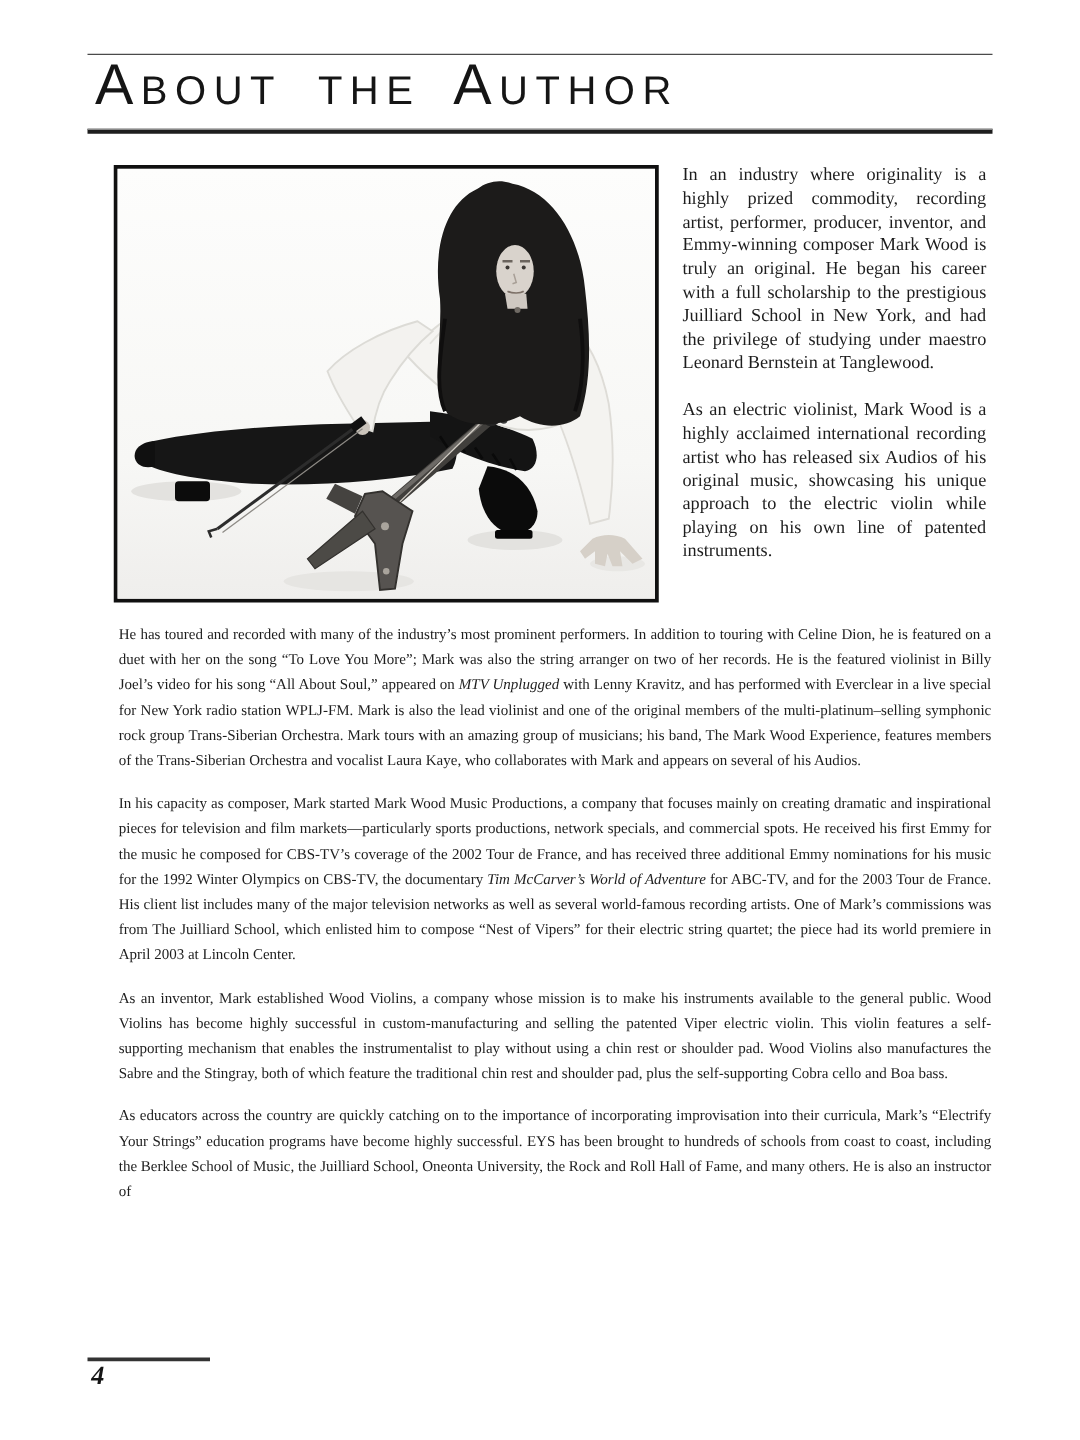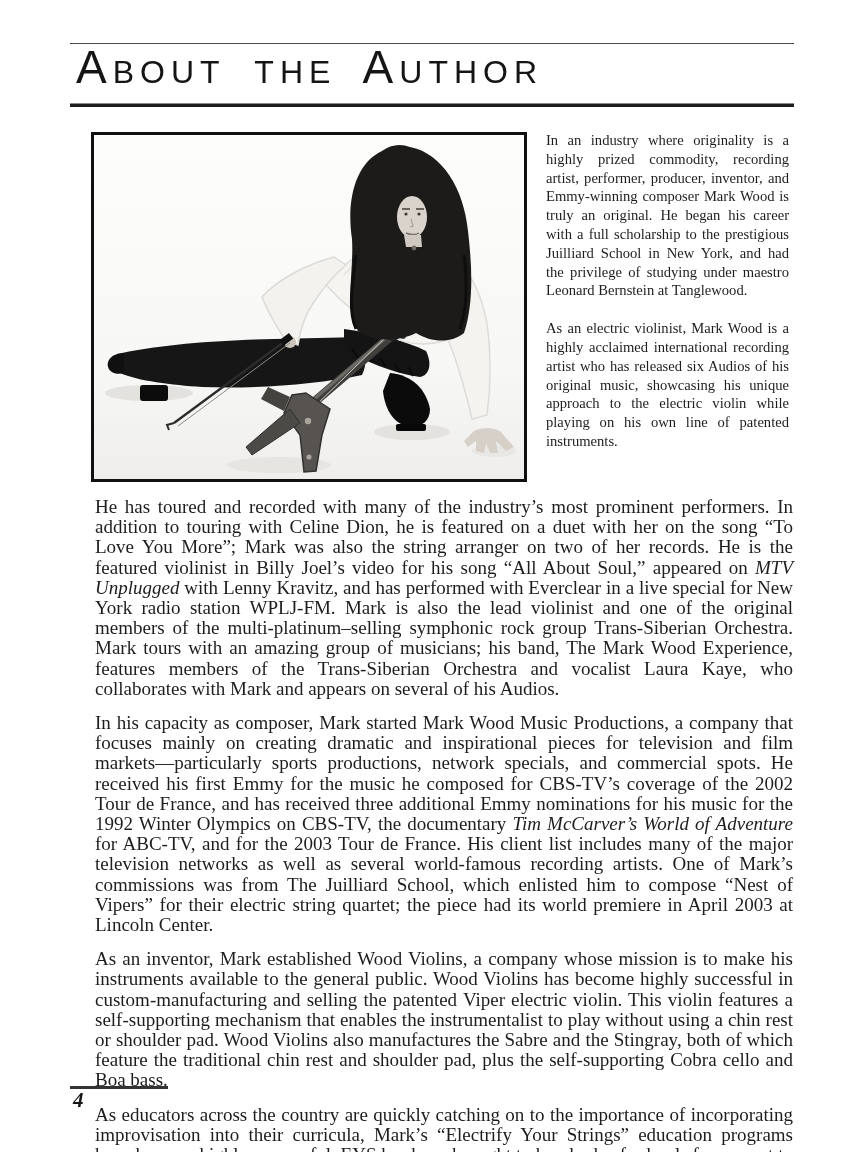--- a/index.html
+++ b/index.html
@@ -45,21 +45,21 @@
     margin:0 4px 19px 0;
     font-size:14.6px;line-height:18.8px;
     text-align:justify;
   }
   
   .body-text{
     position:absolute;left:95px;top:497px;width:698px;
   }
   .body-text p{
     margin:0 0 14px 0;
-    font-size:19px;line-height:20.2px;
+    font-size:12px;line-height:20.2px;
     text-align:justify;
     font-family:Liberation Serif, serif;
   }
   
   .footer-rule{
     position:absolute;left:70px;top:1086px;width:98px;height:3px;
     background:#333333;
   }
   .page-number{
     position:absolute;left:73px;top:1088px;

